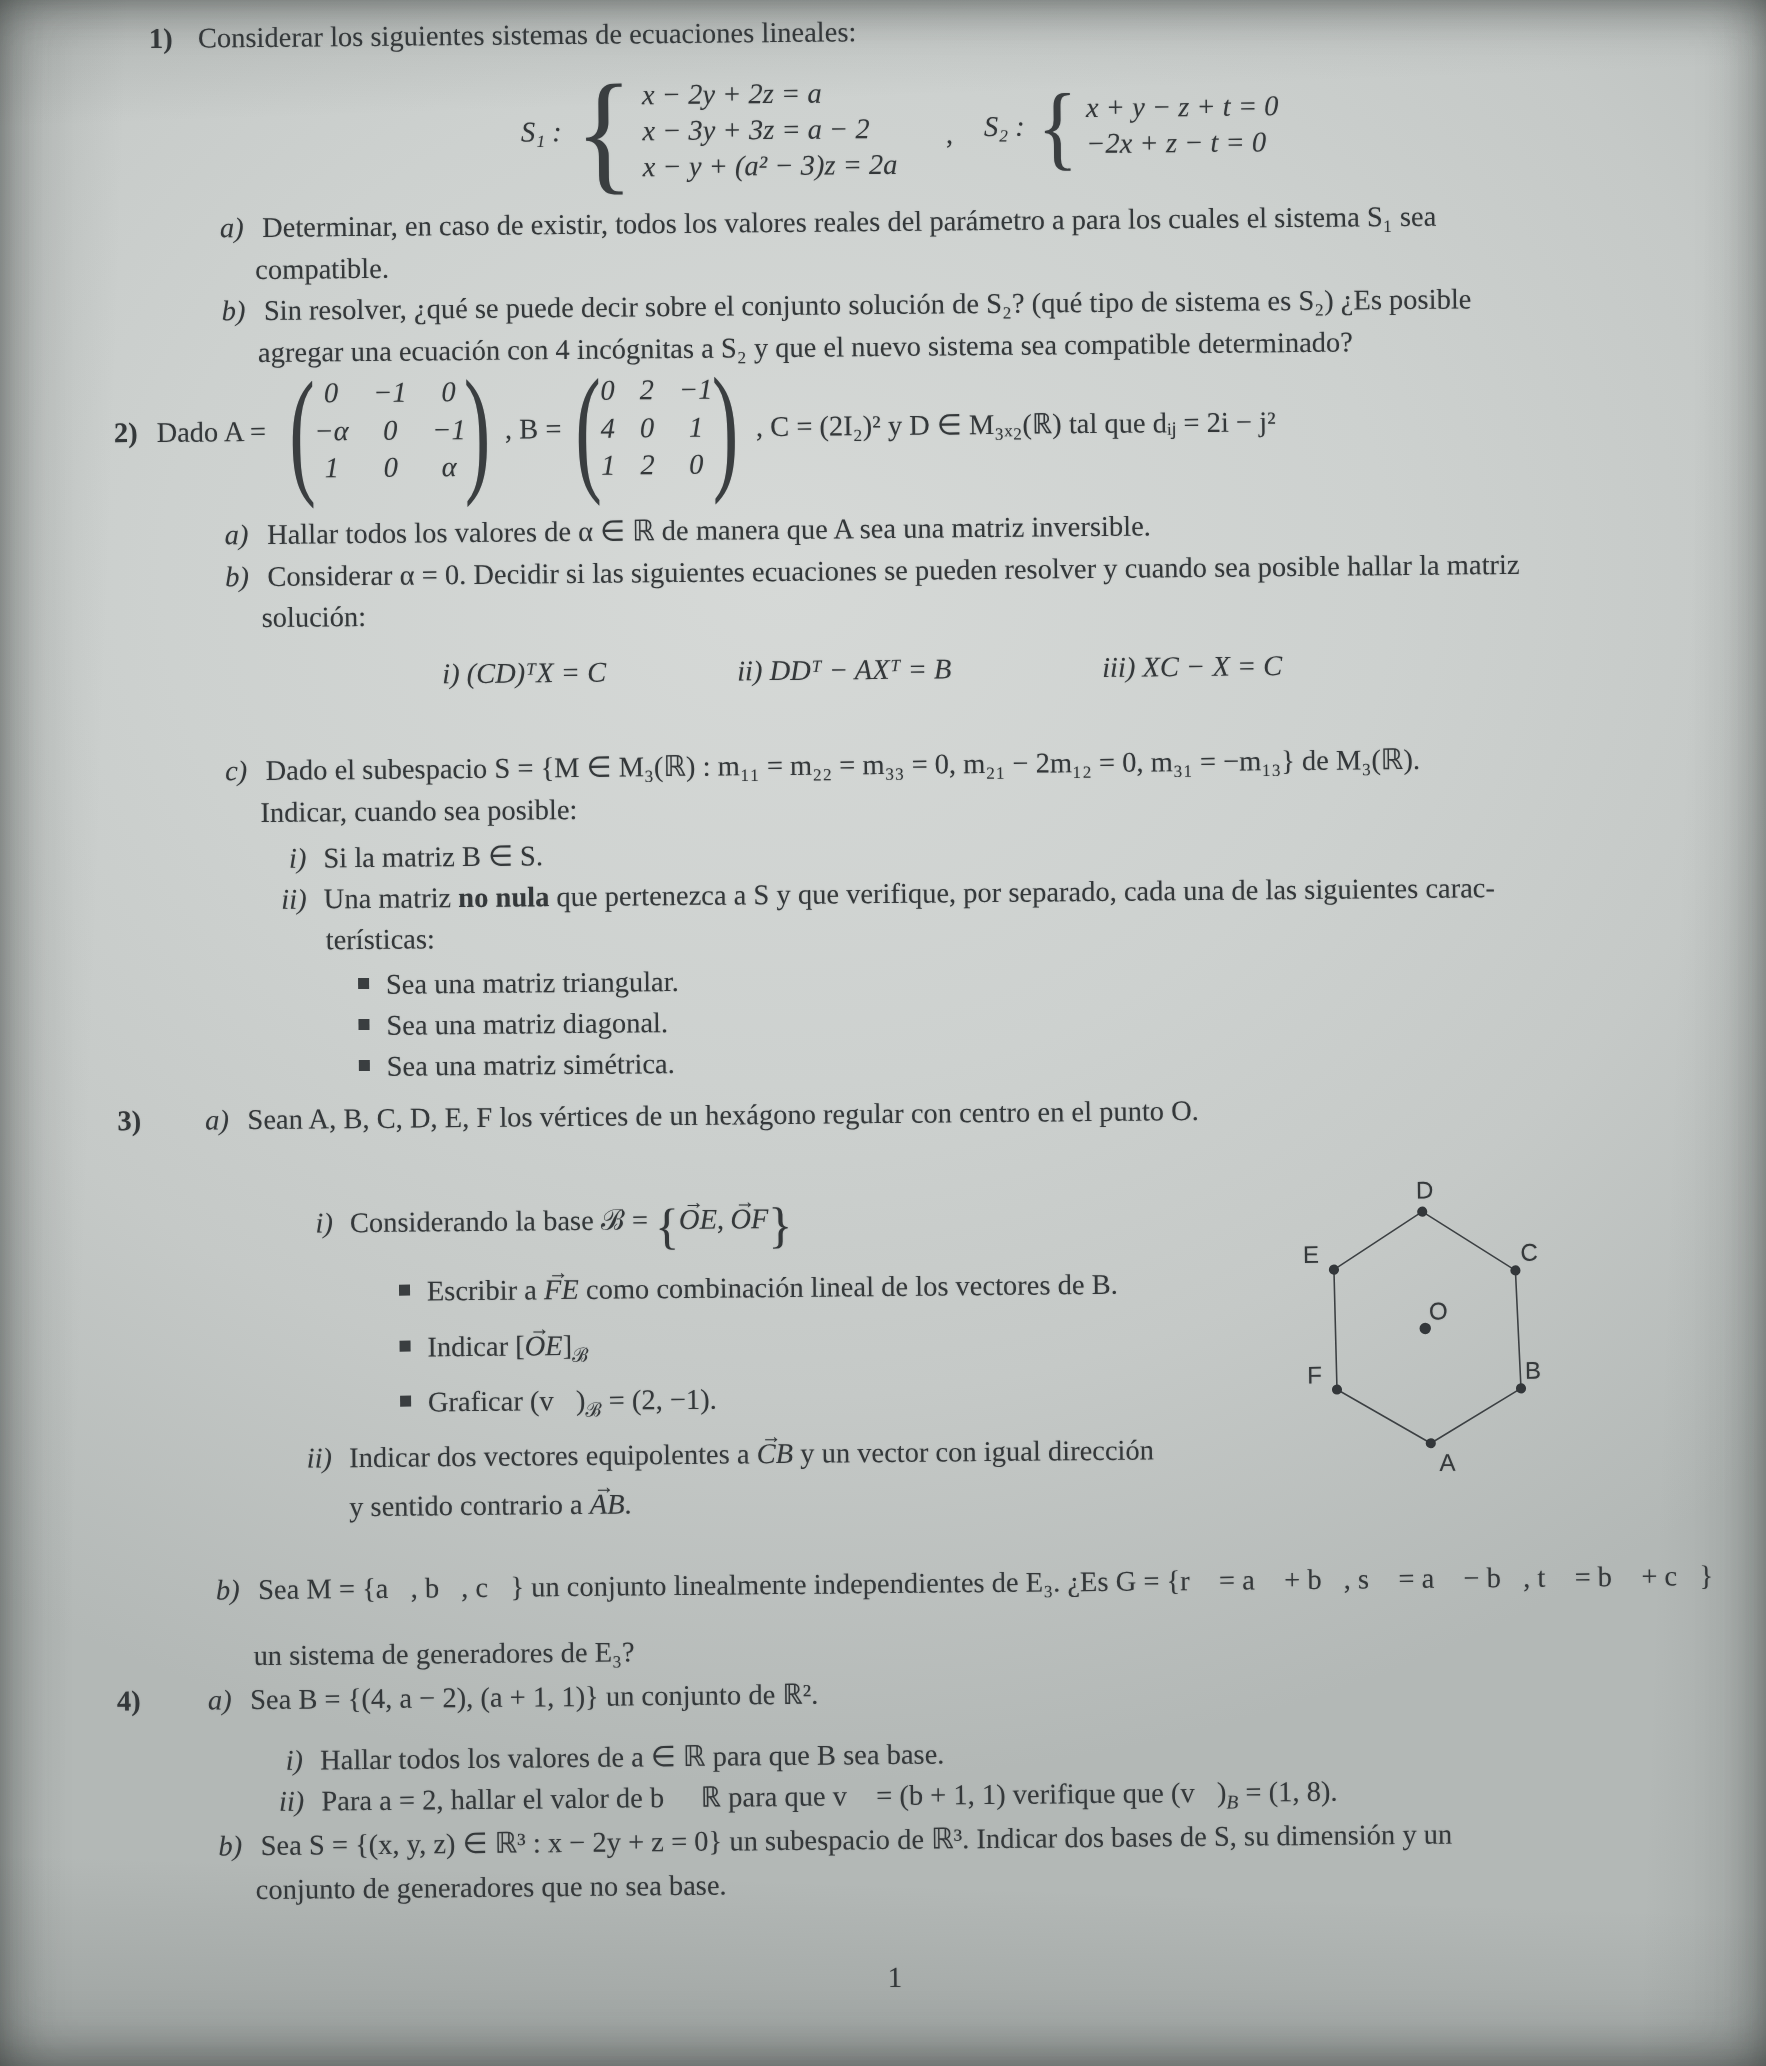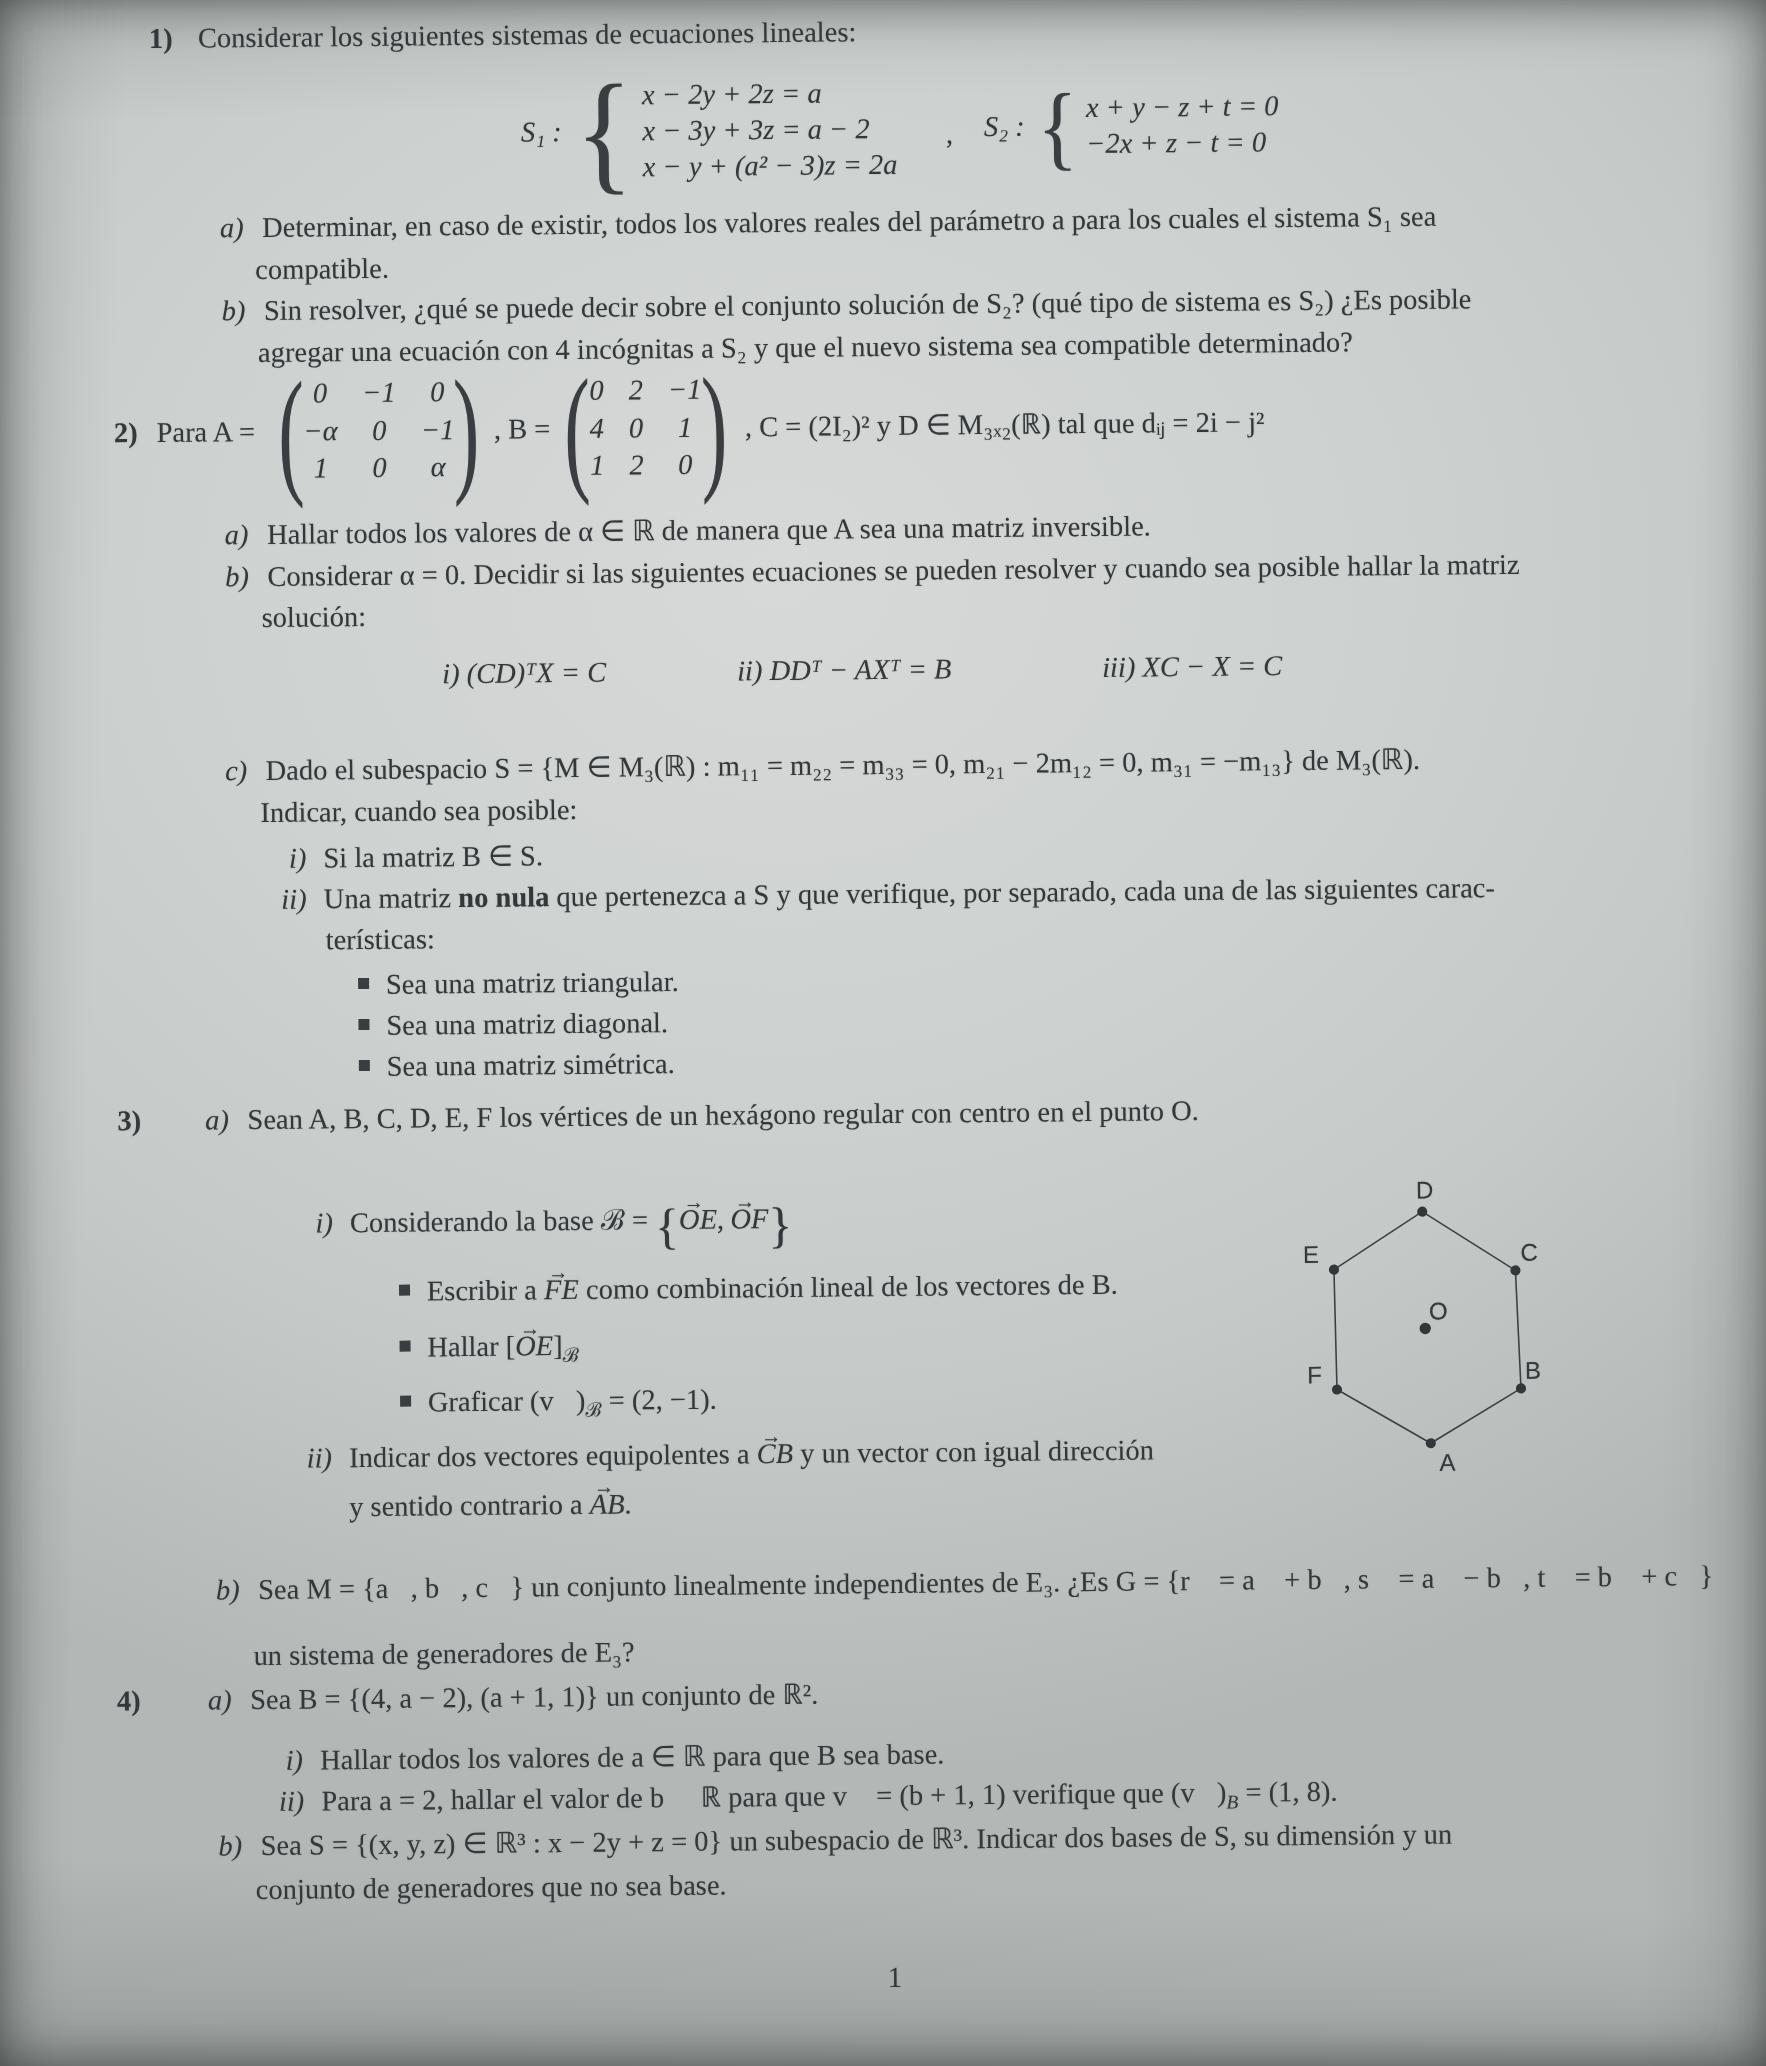--- a/index.html
+++ b/index.html
@@ -100,21 +100,21 @@
   <div class="ln" style="left:227px;top:287px;">
     <span class="itl">b)</span>
     <span style="margin-left:11.4px;">Sin resolver, ¿qué se puede decir sobre el conjunto solución de S₂? (qué tipo de sistema es S₂) ¿Es posible</span>
   </div>
   <div class="ln" style="left:263px;top:329px;">
     <span>agregar una ecuación con 4 incógnitas a S₂ y que el nuevo sistema sea compatible determinado?</span>
   </div>
 
   <div class="ln matrow" style="left:118px;top:354px;height:143px;">
     <span class="lbl" style="margin-right:19px;">2)</span>
-    <span style="margin-right:9px;">Para A =</span>
+    <span style="margin-right:9px;">Dado A =</span>
     <span class="mat">
       <span class="paren">(</span>
       <span class="mgrid">
         <span>0</span>
         <span>−1</span>
         <span>0</span>
         <span>−α</span>
         <span>0</span>
         <span>−1</span>
         <span>1</span>
@@ -205,21 +205,21 @@
   <div class="ln" style="left:312px;top:1194px;">
     <span class="itl">i)</span>
     <span style="margin-left:10px;">Considerando la base ℬ =</span>
     <span class="setbrace">{</span><span class="vec"><span class="va">→</span><span>OE</span></span><span>,</span><span class="vec" style="margin-left:6.3px;"><span class="va">→</span><span>OF</span></span><span class="setbrace">}</span>
   </div>
 
   <div class="ln" style="left:395px;top:1269px;">
     <span class="sq"></span><span>Escribir a </span><span class="vec"><span class="va">→</span><span>FE</span></span><span> como combinación lineal de los vectores de B.</span>
   </div>
   <div class="ln" style="left:395px;top:1325px;">
-    <span class="sq"></span><span>Hallar [</span><span class="vec"><span class="va">→</span><span>OE</span></span><span>]</span><sub class="sb">ℬ</sub>
+    <span class="sq"></span><span>Indicar [</span><span class="vec"><span class="va">→</span><span>OE</span></span><span>]</span><sub class="sb">ℬ</sub>
   </div>
   <div class="ln" style="left:395px;top:1380px;">
     <span class="sq"></span><span>Graficar (v⃗)</span><sub class="sb">ℬ</sub><span> = (2, −1).</span>
   </div>
 
   <div class="ln" style="left:301px;top:1435px;">
     <span class="itl">ii)</span>
     <span style="margin-left:10px;">Indicar dos vectores equipolentes a </span><span class="vec"><span class="va">→</span><span>CB</span></span><span> y un vector con igual dirección</span>
   </div>
   <div class="ln" style="left:343px;top:1484px;">

